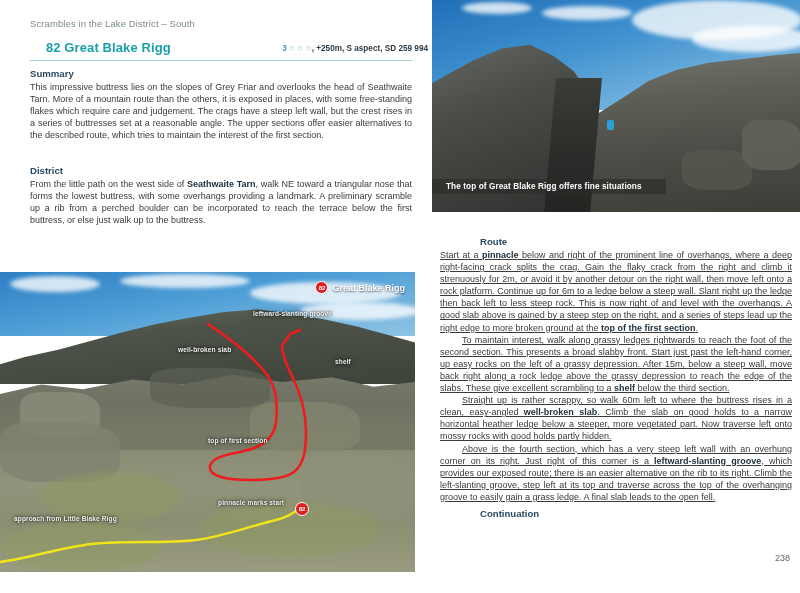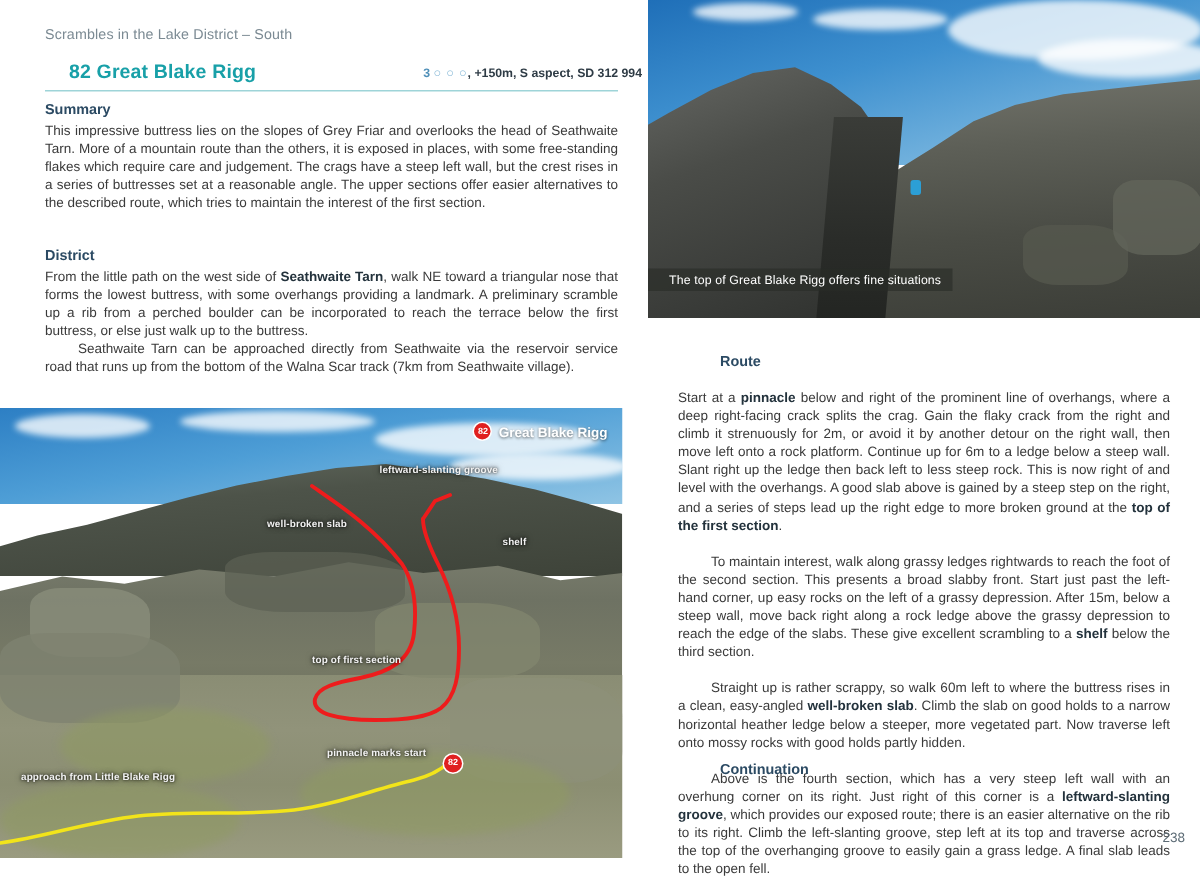--- a/index.html
+++ b/index.html
@@ -130,28 +130,28 @@
   .hero-gully{
     position:absolute;left:118px;top:78px;width:46px;height:136px;
     background:linear-gradient(180deg,#3a3c38 0%,#2a2c29 60%,#232522 100%);
     transform:skewX(-5deg);
   }
   .climber{
     position:absolute;left:175px;top:120px;width:7px;height:10px;
     background:#2c9fd6;border-radius:2px;z-index:4;
   }
   .caption-bar{
-    position:absolute;left:0;bottom:18px;padding:3px 8px 3px 14px;
+    position:absolute;left:0;bottom:18px;padding:3px 24px 3px 14px;
     background:rgba(40,44,38,.62);color:#ffffff;font-size:8.2px;
-    font-weight:normal;letter-spacing:.1px;margin-top:24px;
+    font-weight:bold;letter-spacing:.1px;margin-top:24px;
   }
   .r-sec{position:absolute;left:8px;width:352px;}
   .r-sec h3{margin:0 0 2px 0;font-size:9.6px;font-weight:bold;color:#2b4a63;padding-left:40px;}
   .r-sec p{
-    margin:12px;font-size:9px;line-height:12.1px;color:#3a3a3a;text-align:justify;
+    margin:0;font-size:9px;line-height:12.1px;color:#3a3a3a;text-align:justify;text-decoration:underline;
   }
   .r-sec p.indent{text-indent:22px;}
   .r-sec b{font-weight:bold;color:#23323c;}
   #r-route{top:236px;}
   #r-cont{top:508px;}
   .folio{
     position:absolute;right:10px;top:553px;font-size:9px;color:#5c6b75;
   }
 </style>
 </head>
@@ -160,34 +160,33 @@
 <div class="page">
 
   <div class="left-col">
 
     <div class="running-head">Scrambles in the Lake District – South</div>
 
     <div class="route-title-row">
       <div class="route-title">82 Great Blake Rigg</div>
       <div class="route-meta">
         <span class="grade">3</span>
-        <span class="stars">○ ○ ○</span><span>, +150m, S aspect, SD 312 994</span>
+        <span class="stars">○ ○ ○</span><span>, +250m, S aspect, SD 259 994</span>
       </div>
     </div>
     <div class="title-rule"></div>
 
     <div class="sec" id="sec-summary">
       <h3>Summary</h3>
       <p>This impressive buttress lies on the slopes of Grey Friar and overlooks the head of Seathwaite Tarn. More of a mountain route than the others, it is exposed in places, with some free-standing flakes which require care and judgement. The crags have a steep left wall, but the crest rises in a series of buttresses set at a reasonable angle. The upper sections offer easier alternatives to the described route, which tries to maintain the interest of the first section.</p>
     </div>
 
     <div class="sec" id="sec-approach">
       <h3>District</h3>
       <p><span>From the little path on the west side of </span><b>Seathwaite Tarn</b><span>, walk NE toward a triangular nose that forms the lowest buttress, with some overhangs providing a landmark. A preliminary scramble up a rib from a perched boulder can be incorporated to reach the terrace below the first buttress, or else just walk up to the buttress.</span></p>
-      <p class="indent">Seathwaite Tarn can be approached directly from Seathwaite via the reservoir service road that runs up from the bottom of the Walna Scar track (7km from Seathwaite village).</p>
     </div>
 
     <div class="topo">
       <div class="topo-sky"></div>
       <div class="cloud" style="left:10px;top:4px;width:90px;height:16px;"></div>
       <div class="cloud" style="left:120px;top:2px;width:130px;height:14px;"></div>
       <div class="cloud" style="left:250px;top:10px;width:150px;height:22px;"></div>
       <div class="cloud" style="left:300px;top:30px;width:120px;height:18px;"></div>
 
       <div class="topo-ridge"></div>

